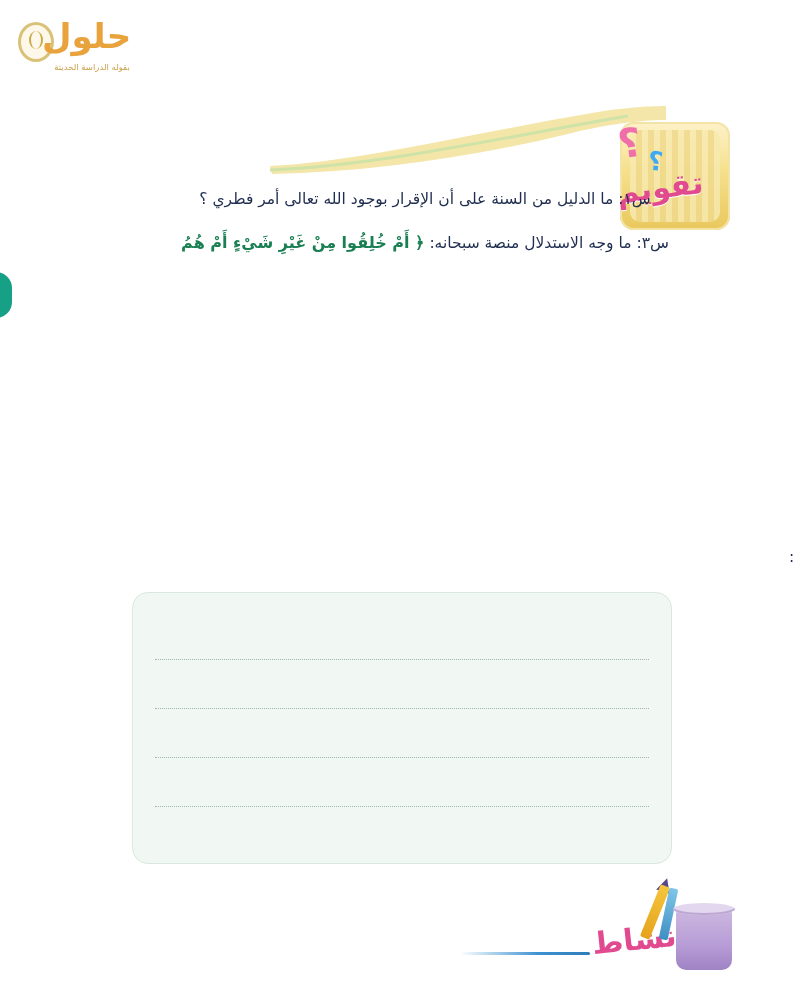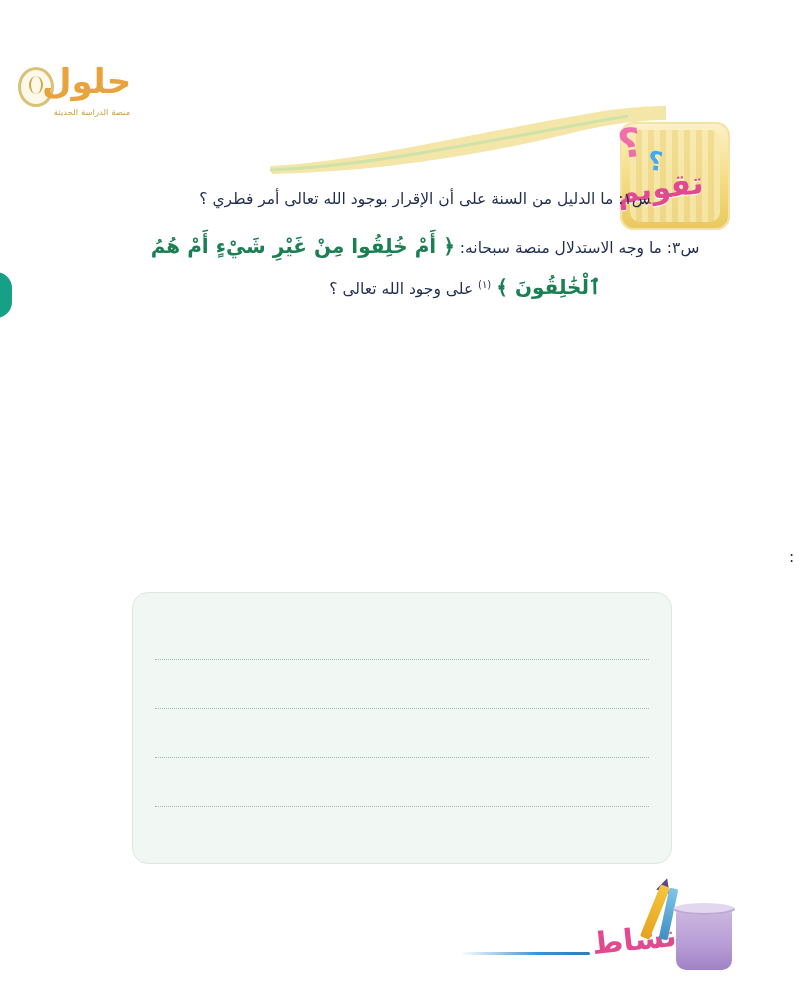--- a/index.html
+++ b/index.html
@@ -26,21 +26,20 @@
   
   .logo-block {
     position: absolute;
     top: 10px;
     right: auto;
     left: 14px;
     width: 150px;
     height: 80px;
     direction: rtl;
     text-align: center;
-    margin-top: 45px;
   }
   .logo-word {
     position: absolute;
     top: 6px;
     left: 28px;
     font-size: 34px;
     font-weight: bold;
     color: #e8a33d;
     letter-spacing: -1px;
     white-space: nowrap;
@@ -165,21 +164,21 @@
     line-height: 1.75;
     color: #1f2d50;
     margin-bottom: 16px;
     padding-left: 40px;
     text-align: center;
   }
   .q-3 { margin-bottom: 4px; }
   .ayah {
     color: #1a7f52;
     font-weight: bold;
-    font-size: 20px;
+    font-size: 16px;
   }
   .q-3-line2 {
     font-size: 15.5px;
     color: #1f2d50;
     text-align: center;
     padding-left: 120px;
     line-height: 1.9;
   }
   .footnote-ref {
     font-size: 10px;
@@ -299,21 +298,21 @@
   .write-line.first { border-bottom: 1px dotted #9fb6aa; }
 </style>
 </head>
 <body>
 
 <div class="page">
 
   <div class="logo-block">
     <span class="logo-ring"></span>
     <span class="logo-word">حلول</span>
-    <span class="logo-sub">منصة الدراسة الحديثة</span>
+    <span class="logo-sub">بقوله الدراسة الحديثة</span>
   </div>
 
   <div class="edge-mark"></div>
 
   <div class="eval-head">
     <svg class="eval-swoosh" viewBox="0 0 400 72">
       <path d="M2 62 C 90 58, 200 30, 330 8 C 360 3, 385 2, 398 2 L 398 16 C 370 16, 330 22, 300 30 C 200 54, 100 68, 4 70 Z" fill="#f3e6a8"></path>
       <path d="M2 66 C 110 62, 230 34, 360 12" stroke="#cfe3a8" stroke-width="3" fill="none"></path>
     </svg>
     <div class="eval-badge">
@@ -323,25 +322,20 @@
     <div class="eval-qmark2">؟</div>
     <div class="eval-title">تقويم</div>
   </div>
 
   <div class="questions">
     <div class="q">س١: ما الدليل من السنة على أن الإقرار بوجود الله تعالى أمر فطري ؟</div>
     <div class="q q-3">
       <span>س٣: ما وجه الاستدلال منصة سبحانه:</span>
       <span class="ayah">﴿ أَمْ خُلِقُوا مِنْ غَيْرِ شَيْءٍ أَمْ هُمُ</span>
     </div>
-    <div class="q-3-line2">
-      <span class="ayah">ٱلْخَٰلِقُونَ ﴾</span>
-      <span class="footnote-ref">(١)</span>
-      <span>على وجود الله تعالى ؟</span>
-    </div>
   </div>
 
   <div class="act-head">
     <div class="act-rule"></div>
     <div class="act-title">نشاط</div>
     <div class="act-pen-tip"></div>
     <div class="act-pen"></div>
     <div class="act-pen2"></div>
     <div class="act-cup"></div>
   </div>

